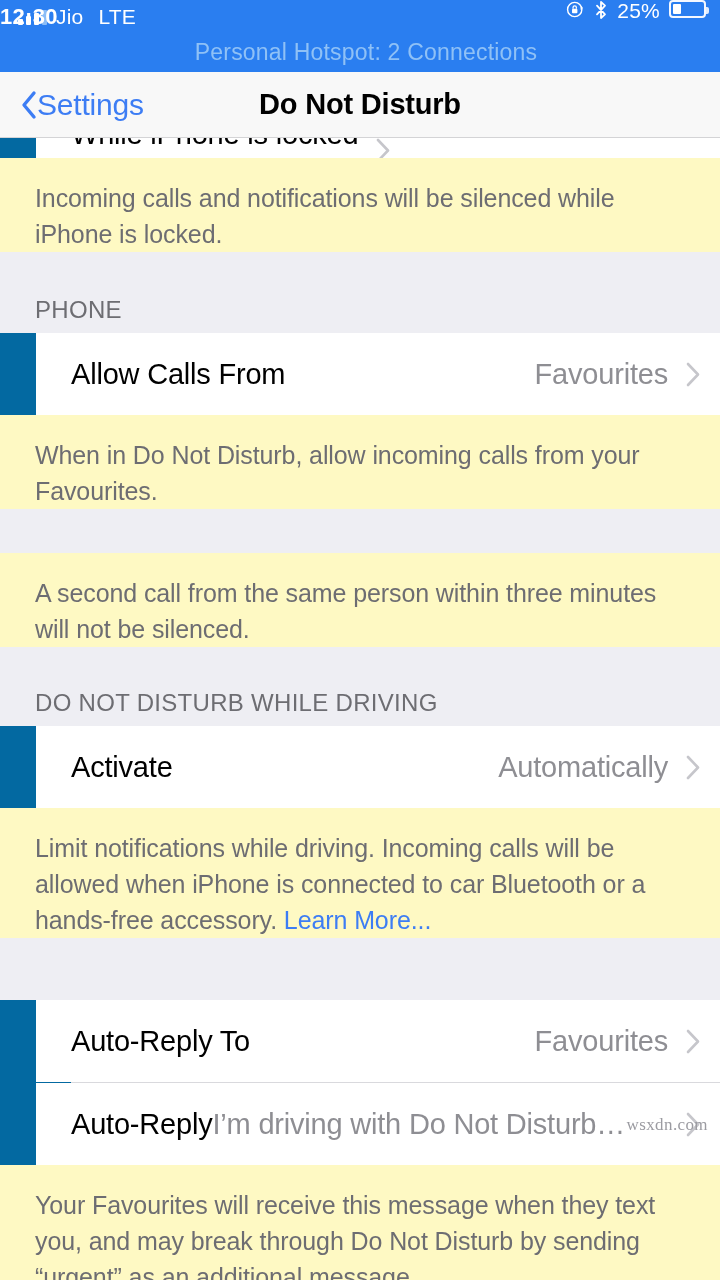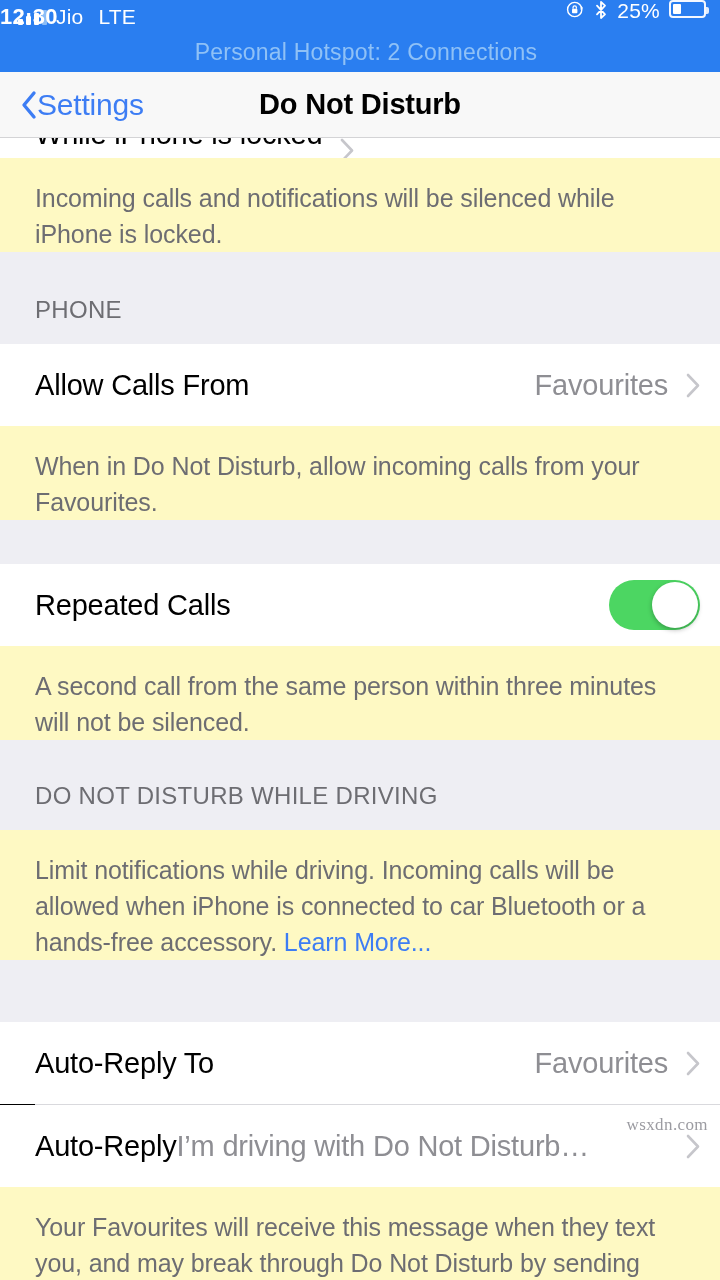--- a/index.html
+++ b/index.html
@@ -168,21 +168,22 @@
   .content {
     position: absolute;
     top: 138px; left: 0;
     width: 720px;
     height: 1142px;
     background: #eeeef3;
     overflow: hidden;
   }
 
   .group {
-    background: #000000;
+    background: #0369a1;
+    padding-left: 36px;
   }
   .row {
     position: relative;
     display: flex;
     align-items: center;
     min-height: 82px;
     padding: 0 20px 0 35px;
     background: #ffffff;
     box-sizing: border-box;
     cursor: pointer;
@@ -237,21 +238,21 @@
     background: #fef9c3;
   }
   .footer a {
     color: #3d7df4;
     text-decoration: none;
   }
   .gap {
     background: #eeeef3;
   }
   .section-header {
-    padding: 0 35px 20px 35px;
+    padding: 0 35px 9px 35px;
     font-size: 24px;
     color: #6d6d72;
     letter-spacing: 0.3px;
     background: #eeeef3;
   }
 
   
   .toggle {
     position: relative;
     width: 91px;
@@ -351,33 +352,34 @@
         <span class="row-value">Favourites</span>
         <svg class="chev-right" viewBox="0 0 14 25">
           <path d="M2 2l10 10.5L2 23" fill="none" stroke="#c6c6cb" stroke-width="2.6" stroke-linecap="round" stroke-linejoin="round"></path>
         </svg>
       </div>
     </div>
     <div class="footer">When in Do Not Disturb, allow incoming calls from your Favourites.</div>
 
     <div class="gap" style="height:44px"></div>
 
+    <div class="footer">A second call from the same person within three minutes will not be silenced.</div>
+
+    <div class="gap" style="height:42px"></div>
+
+    <div class="section-header">DO NOT DISTURB WHILE DRIVING</div>
     <div class="group">
       <div class="row">
-        <span class="row-label">Repeated Calls</span>
-        <span class="toggle">
-            <span class="knob"></span>
-          </span>
-      </div>
-    </div>
-    <div class="footer">A second call from the same person within three minutes will not be silenced.</div>
-
-    <div class="gap" style="height:42px"></div>
-
-    <div class="section-header">DO NOT DISTURB WHILE DRIVING</div>
+        <span class="row-label">Activate</span>
+        <span class="row-value">Automatically</span>
+        <svg class="chev-right" viewBox="0 0 14 25">
+          <path d="M2 2l10 10.5L2 23" fill="none" stroke="#c6c6cb" stroke-width="2.6" stroke-linecap="round" stroke-linejoin="round"></path>
+        </svg>
+      </div>
+    </div>
     <div class="footer"><span>Limit notifications while driving. Incoming calls will be allowed when iPhone is connected to car Bluetooth or a hands-free accessory. </span><a href="#">Learn More...</a></div>
 
     <div class="gap" style="height:62px"></div>
 
     <div class="group">
       <div class="row">
         <span class="row-label">Auto-Reply To</span>
         <span class="row-value">Favourites</span>
         <svg class="chev-right" viewBox="0 0 14 25">
           <path d="M2 2l10 10.5L2 23" fill="none" stroke="#c6c6cb" stroke-width="2.6" stroke-linecap="round" stroke-linejoin="round"></path>

